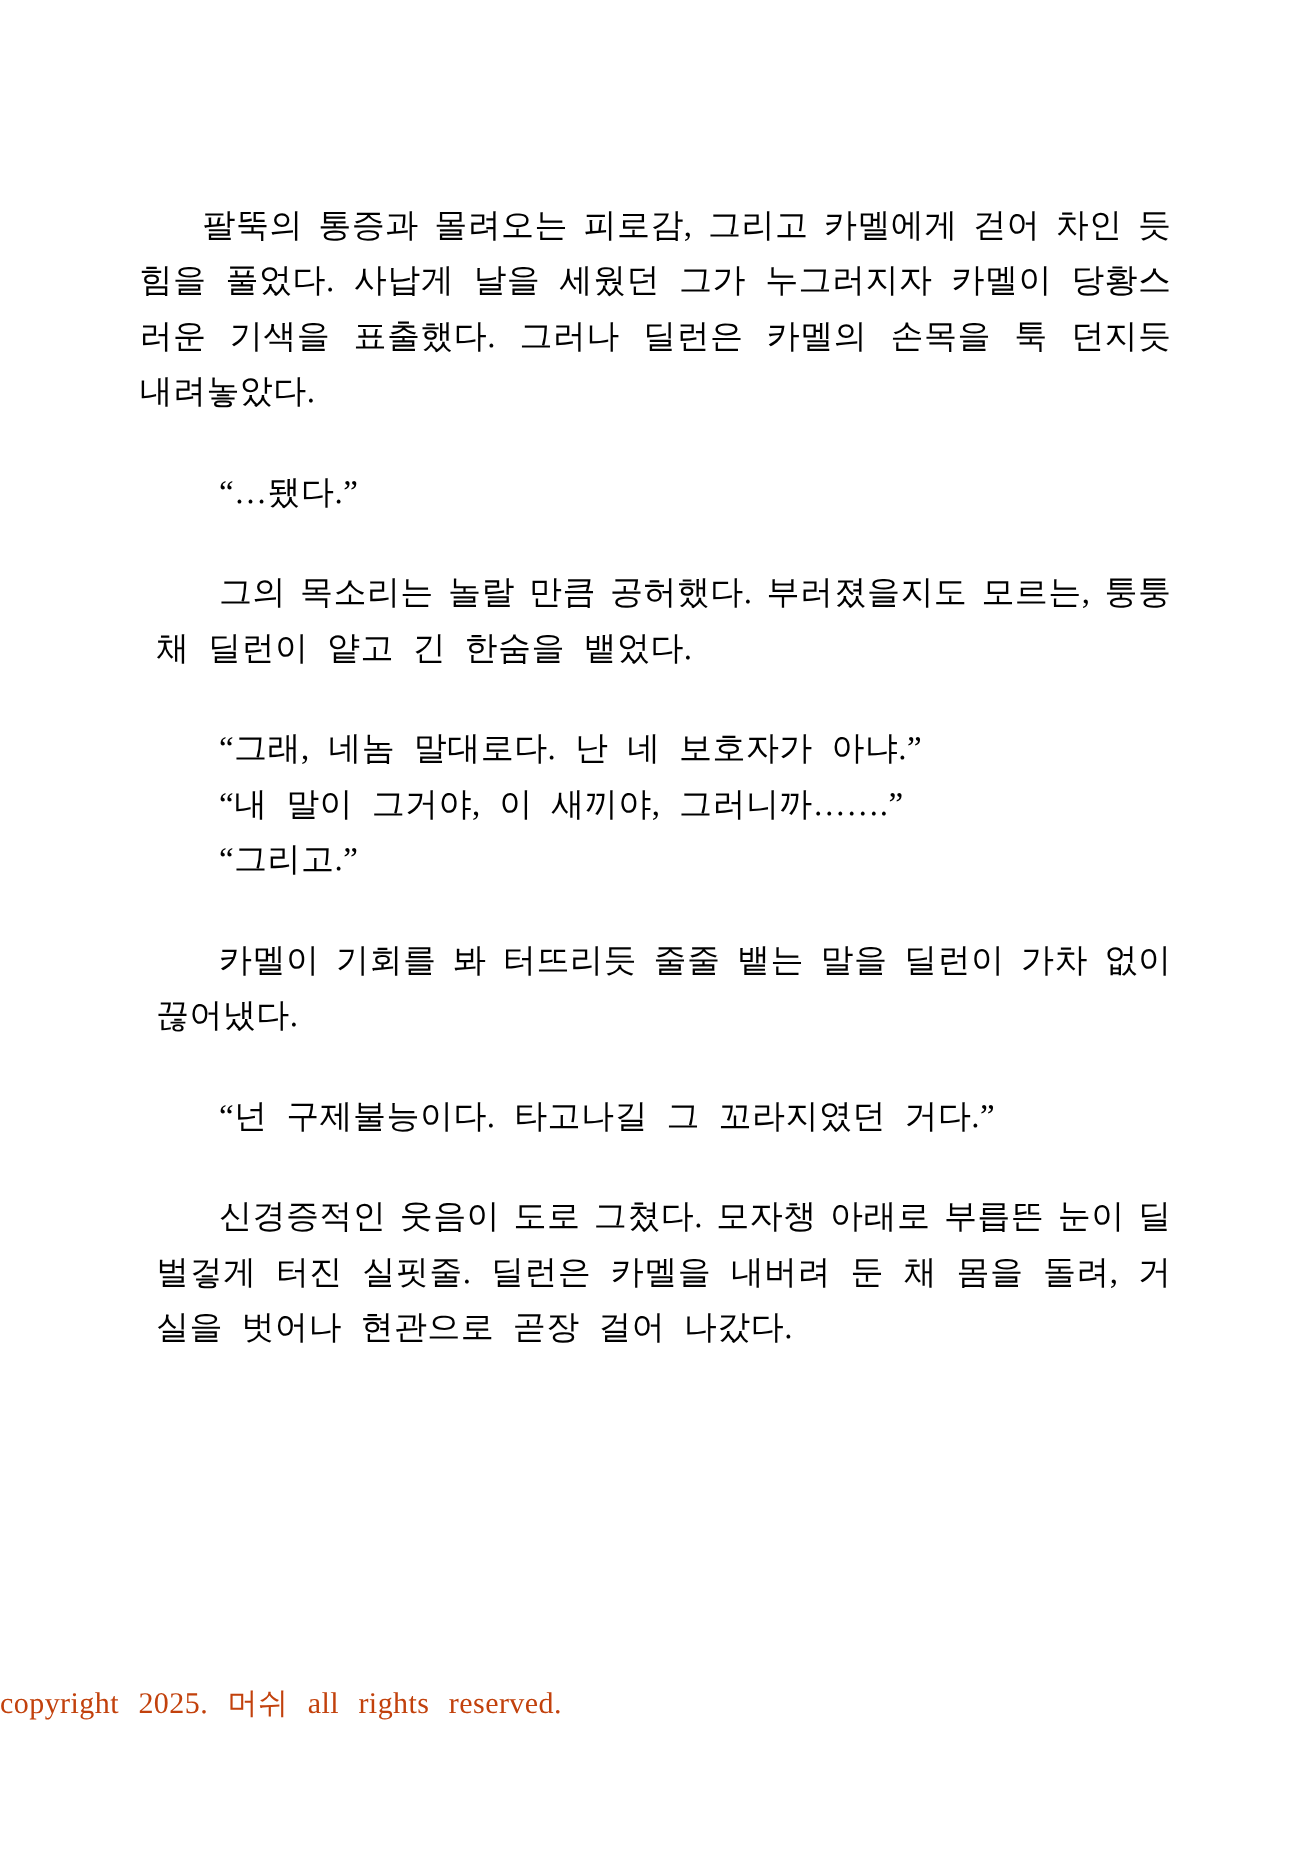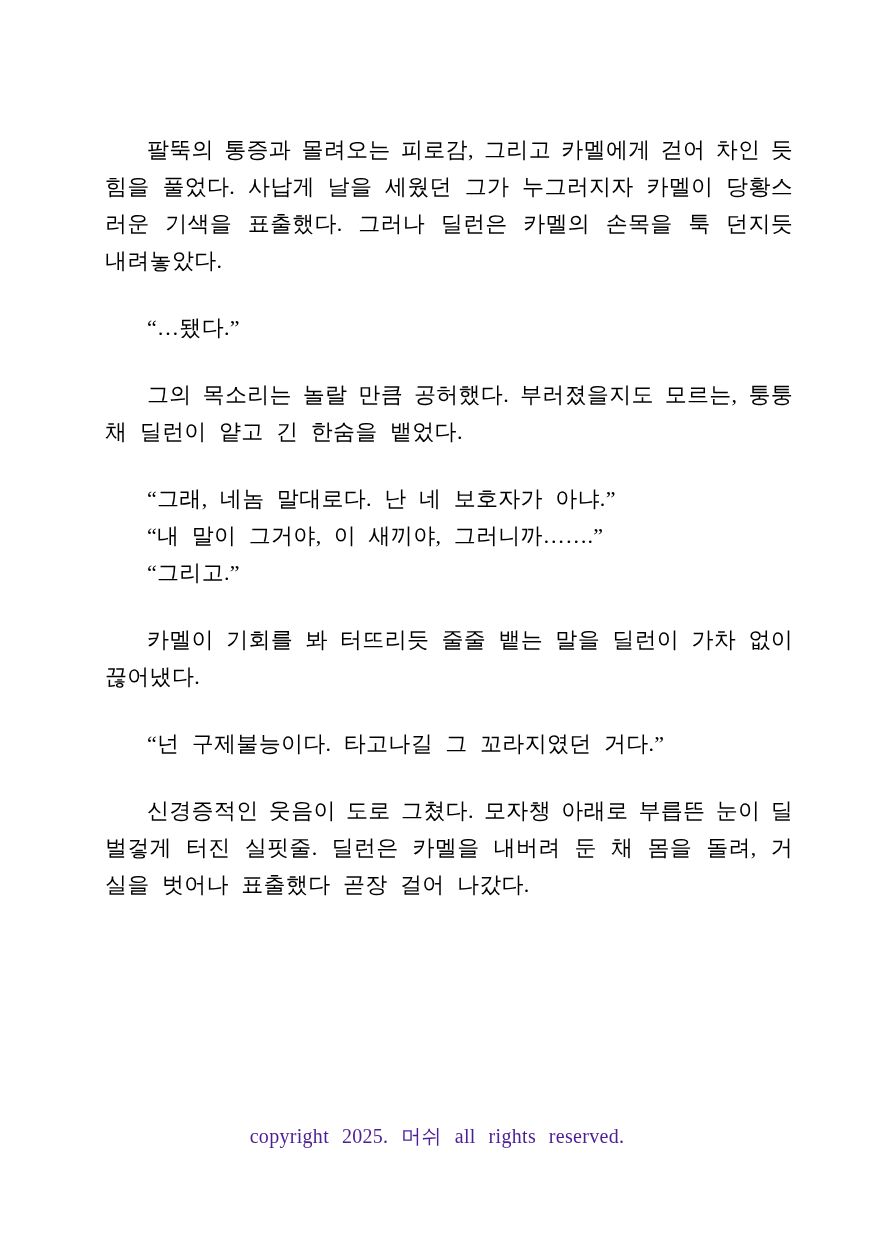--- a/index.html
+++ b/index.html
@@ -12,28 +12,29 @@
     width: 874px;
     height: 1241px;
     background: #ffffff;
     color: #000000;
     font-family: "Liberation Serif", "DejaVu Serif", serif;
     overflow: hidden;
   }
   .text-body {
     position: absolute;
     top: 131px;
-    left: 105px;
+    left: 93px;
     width: 688px;
   }
   .block {
     margin: 0;
   }
   .block + .block {
     margin-top: 30px;
+    margin-left: 11px;
   }
   .line {
     font-size: 22px;
     line-height: 37px;
     letter-spacing: 0.3px;
     word-spacing: 0.30em;
     white-space: normal;
   }
   
   .line.fill {
@@ -44,26 +45,26 @@
   }
   
   .line.indent {
     text-indent: 42px;
   }
   .footer {
     position: absolute;
     left: 0;
     width: 874px;
     top: 1118px;
-    text-align: center;
+    text-align: left;
     font-size: 20px;
     line-height: 37px;
     word-spacing: 0.38em;
     letter-spacing: 0.3px;
-    color: #4c1d95;
+    color: #c2410c;
   }
 </style>
 </head>
 <body>
 
 <div class="page">
   <div class="text-body" id="text-body">
       <div class="block narration">
         <div class="line fill indent">팔뚝의 통증과 몰려오는 피로감, 그리고 카멜에게 걷어 차인 듯</div>
         <div class="line fill">힘을 풀었다. 사납게 날을 세웠던 그가 누그러지자 카멜이 당황스</div>
@@ -85,17 +86,17 @@
       <div class="block narration">
         <div class="line fill indent">카멜이 기회를 봐 터뜨리듯 줄줄 뱉는 말을 딜런이 가차 없이</div>
         <div class="line">끊어냈다.</div>
       </div>
       <div class="block dialogue">
         <div class="line indent">“넌 구제불능이다. 타고나길 그 꼬라지였던 거다.”</div>
       </div>
       <div class="block narration">
         <div class="line fill indent">신경증적인 웃음이 도로 그쳤다. 모자챙 아래로 부릅뜬 눈이 딜</div>
         <div class="line fill">벌겋게 터진 실핏줄. 딜런은 카멜을 내버려 둔 채 몸을 돌려, 거</div>
-        <div class="line">실을 벗어나 표출했다 곧장 걸어 나갔다.</div>
+        <div class="line">실을 벗어나 현관으로 곧장 걸어 나갔다.</div>
       </div>
     </div>
   <div class="footer">copyright 2025. 머쉬 all rights reserved.</div>
 </div>
 
 </body></html>

